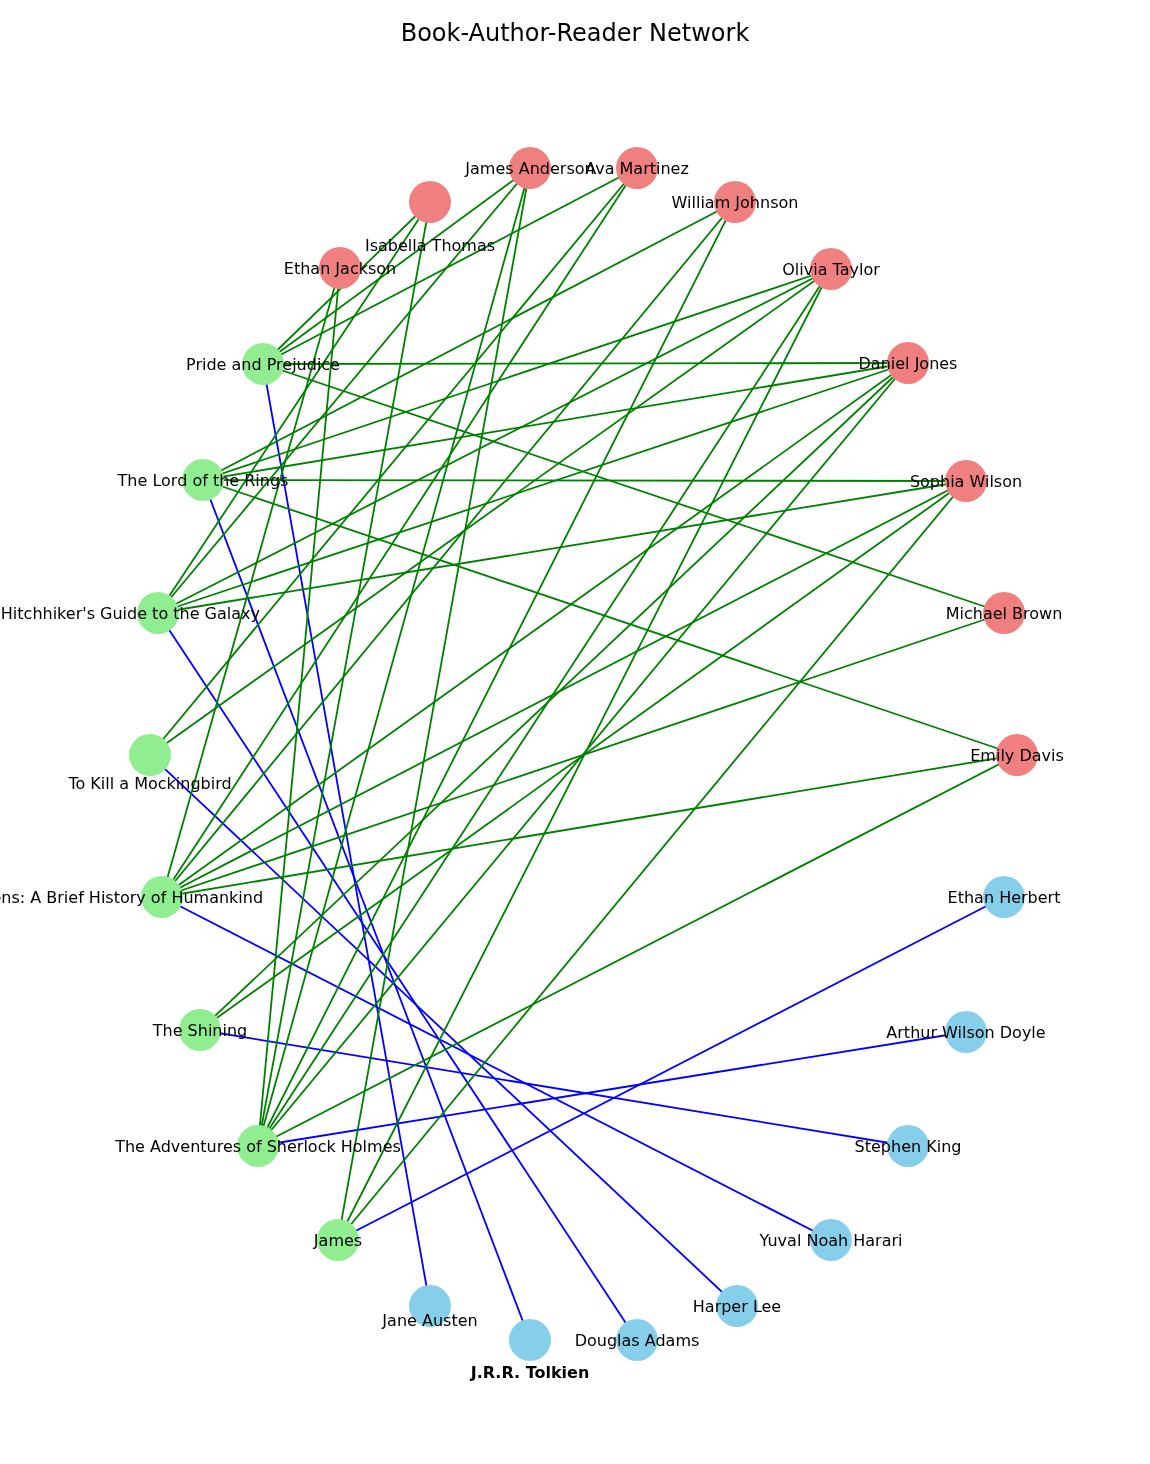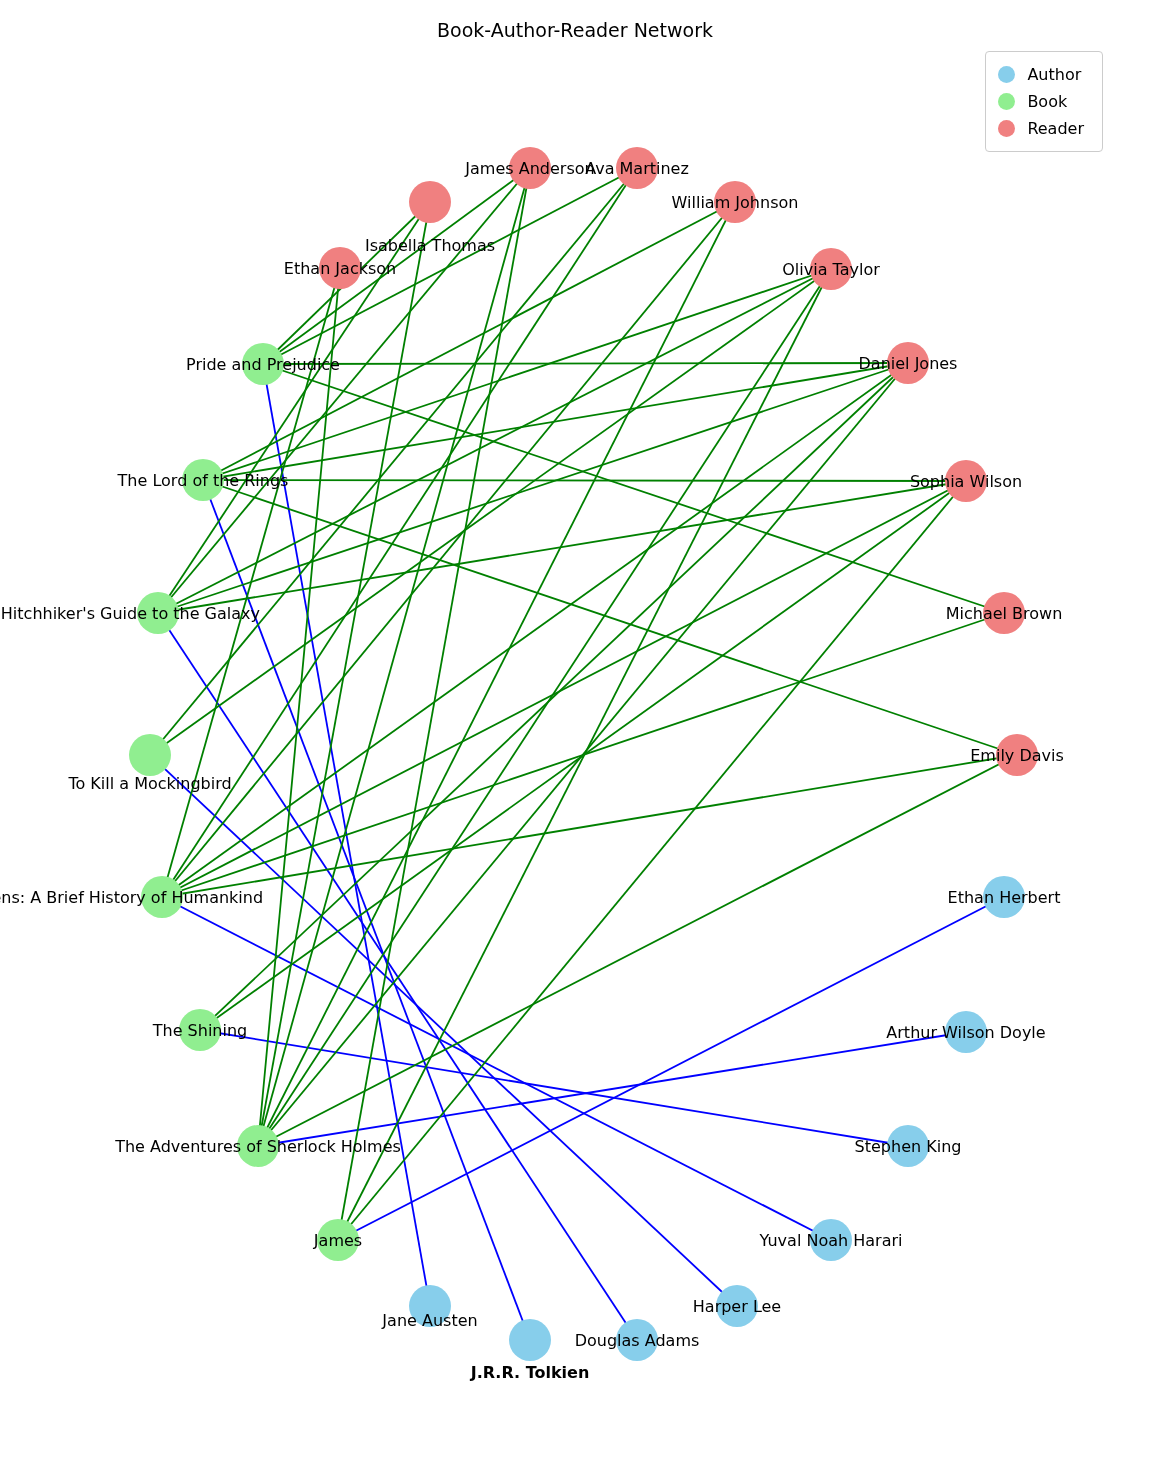--- a/index.html
+++ b/index.html
@@ -7,21 +7,21 @@
     position:relative;
     width:1150px; height:1464px;
     background:#ffffff;
     overflow:hidden;
     font-family:"DejaVu Sans", sans-serif;
   }
   .chart-title {
     position:absolute;
     left:0; right:0; top:19px;
     text-align:center;
-    font-size:19px;
+    font-size:24px;
     color:#000000;
   }
   #edge-layer { position:absolute; left:0; top:0; z-index:1; }
   .node {
     position:absolute;
     width:42px; height:42px;
     border-radius:50%;
     z-index:2;
     transform:translate(-50%,-50%);
   }
@@ -150,27 +150,13 @@
       <div class="node" style="left: 737px; top: 1306px; background: rgb(135, 206, 235);"></div>
       <div class="node-label" style="left: 737px; top: 1306px;">Harper Lee</div>
       <div class="node" style="left: 637px; top: 1340px; background: rgb(135, 206, 235);"></div>
       <div class="node-label" style="left: 637px; top: 1340px;">Douglas Adams</div>
       <div class="node" style="left: 530px; top: 1340px; background: rgb(135, 206, 235);"></div>
       <div class="node-label" style="left: 530px; top: 1372px; font-weight: bold;">J.R.R. Tolkien</div>
       <div class="node" style="left: 430px; top: 1306px; background: rgb(135, 206, 235);"></div>
       <div class="node-label" style="left: 430px; top: 1306px; margin-top: 14px;">Jane Austen</div>
     </div>
 
-  <div class="legend">
-    <div class="legend-row">
-      <span class="legend-marker" style="background: rgb(135, 206, 235);"></span>
-      <span class="legend-text">Author</span>
-    </div>
-    <div class="legend-row">
-      <span class="legend-marker" style="background: rgb(144, 238, 144);"></span>
-      <span class="legend-text">Book</span>
-    </div>
-    <div class="legend-row">
-      <span class="legend-marker" style="background: rgb(240, 128, 128);"></span>
-      <span class="legend-text">Reader</span>
-    </div>
-  </div>
 </div>
 
 </body></html>

